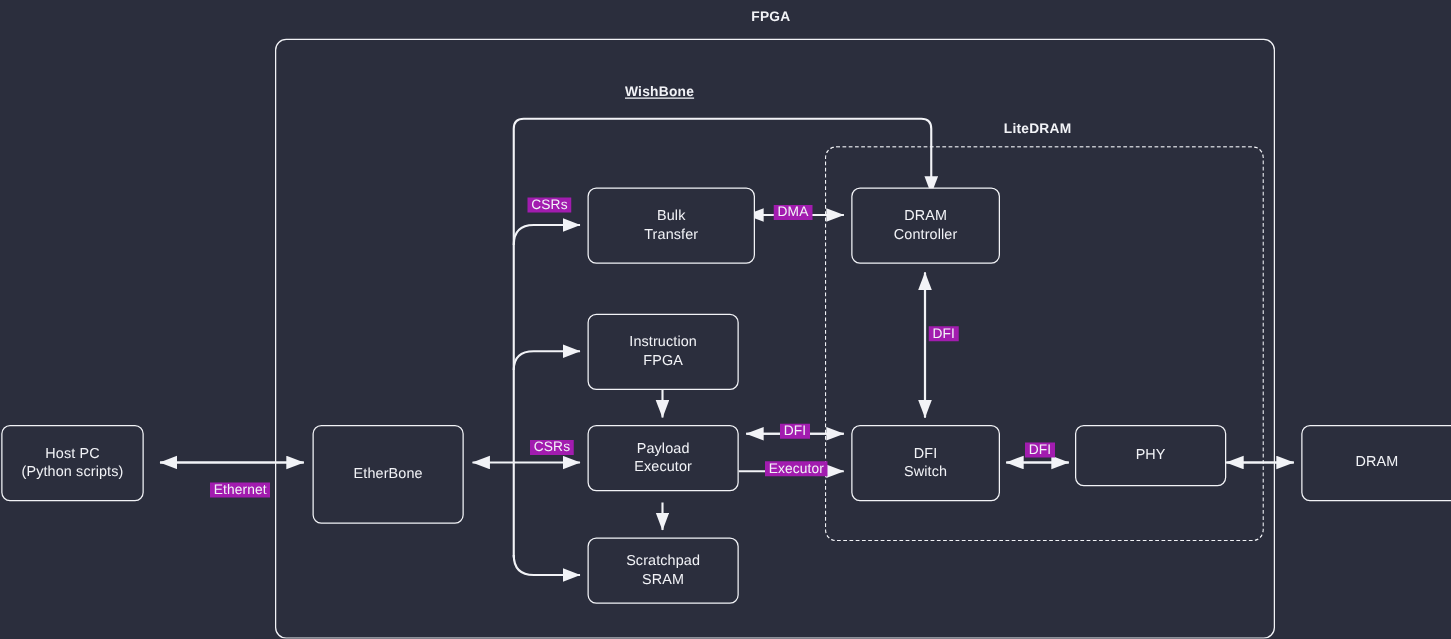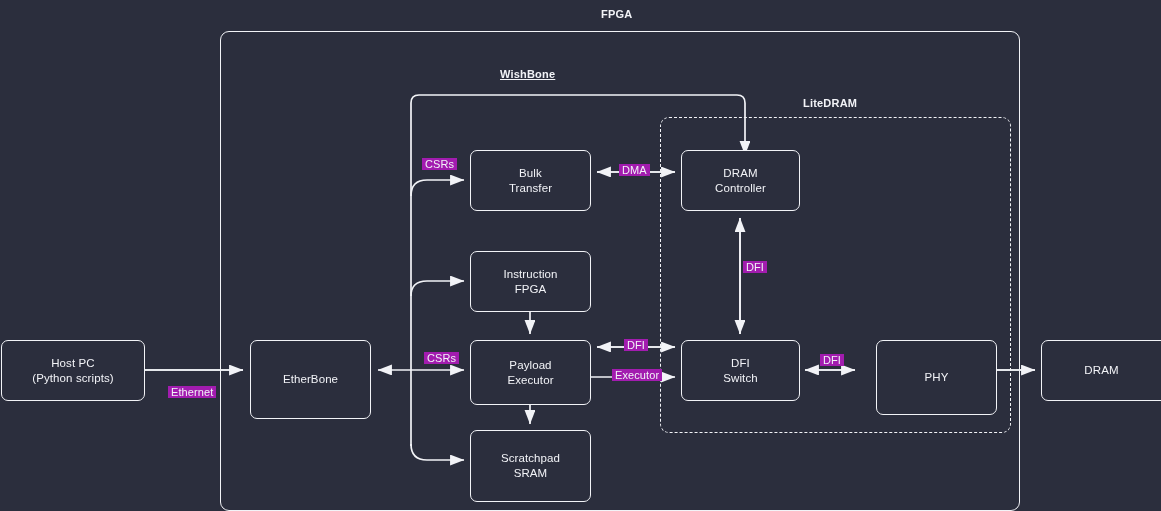--- a/index.html
+++ b/index.html
@@ -127,60 +127,60 @@
       <line x1="591" y1="377" x2="675" y2="377" marker-end="url(#ah)"></line>
 
       <line x1="805" y1="370" x2="855" y2="370" marker-end="url(#ah)"></line>
       <line x1="855" y1="370" x2="805" y2="370" marker-end="url(#ah)"></line>
 
       <line x1="981" y1="370" x2="1035" y2="370" marker-end="url(#ah)"></line>
       <line x1="1035" y1="370" x2="981" y2="370" marker-end="url(#ah)"></line>
     </g>
   </svg>
 
-  <div class="node" style="left:1px; top:340px; width:144px; height:61px;">
+  <div class="node" style="left:1px; top:340px; width:114px; height:61px;">
     <span class="lbl">Host PC
 (Python scripts)</span>
   </div>
 
   <div class="node" style="left:250px; top:340px; width:121px; height:79px;">
     <span class="lbl">EtherBone</span>
   </div>
 
-  <div class="node" style="left:470px; top:150px; width:121px; height:61px;text-align:center;">
+  <div class="node" style="left:470px; top:150px; width:134px; height:61px;text-align:center;">
     <span class="lbl">Bulk
 Transfer</span>
   </div>
 
   <div class="node" style="left:470px; top:251px; width:121px; height:61px;">
     <span class="lbl">Instruction
 FPGA</span>
   </div>
 
-  <div class="node" style="left:470px; top:340px; width:121px; height:65px;">
+  <div class="node" style="left:470px; top:340px; width:121px; height:53px;">
     <span class="lbl">Payload
 Executor</span>
   </div>
 
-  <div class="node" style="left:470px; top:430px; width:121px; height:72px;align-items:center;">
+  <div class="node" style="left:470px; top:430px; width:121px; height:53px;align-items:center;">
     <span class="lbl">Scratchpad
 SRAM</span>
   </div>
 
   <div class="node" style="left:681px; top:150px; width:119px; height:61px;">
     <span class="lbl">DRAM
 Controller</span>
   </div>
 
   <div class="node" style="left:681px; top:340px; width:119px; height:61px;">
     <span class="lbl">DFI
 Switch</span>
   </div>
 
-  <div class="node" style="left:860px; top:340px; width:121px; height:75px;margin-left:16px;">
+  <div class="node" style="left:860px; top:340px; width:121px; height:49px;">
     <span class="lbl">PHY</span>
   </div>
 
   <div class="node" style="left:1041px; top:340px; width:135px; height:61px;">
     <span class="lbl" style="margin-right:14px;">DRAM</span>
   </div>
 
   <div class="edge-label" style="left:168px; top:354px;margin-top:32px;">Ethernet</div>
 
   <div class="edge-label" style="left:422px; top:158px;">CSRs</div>

